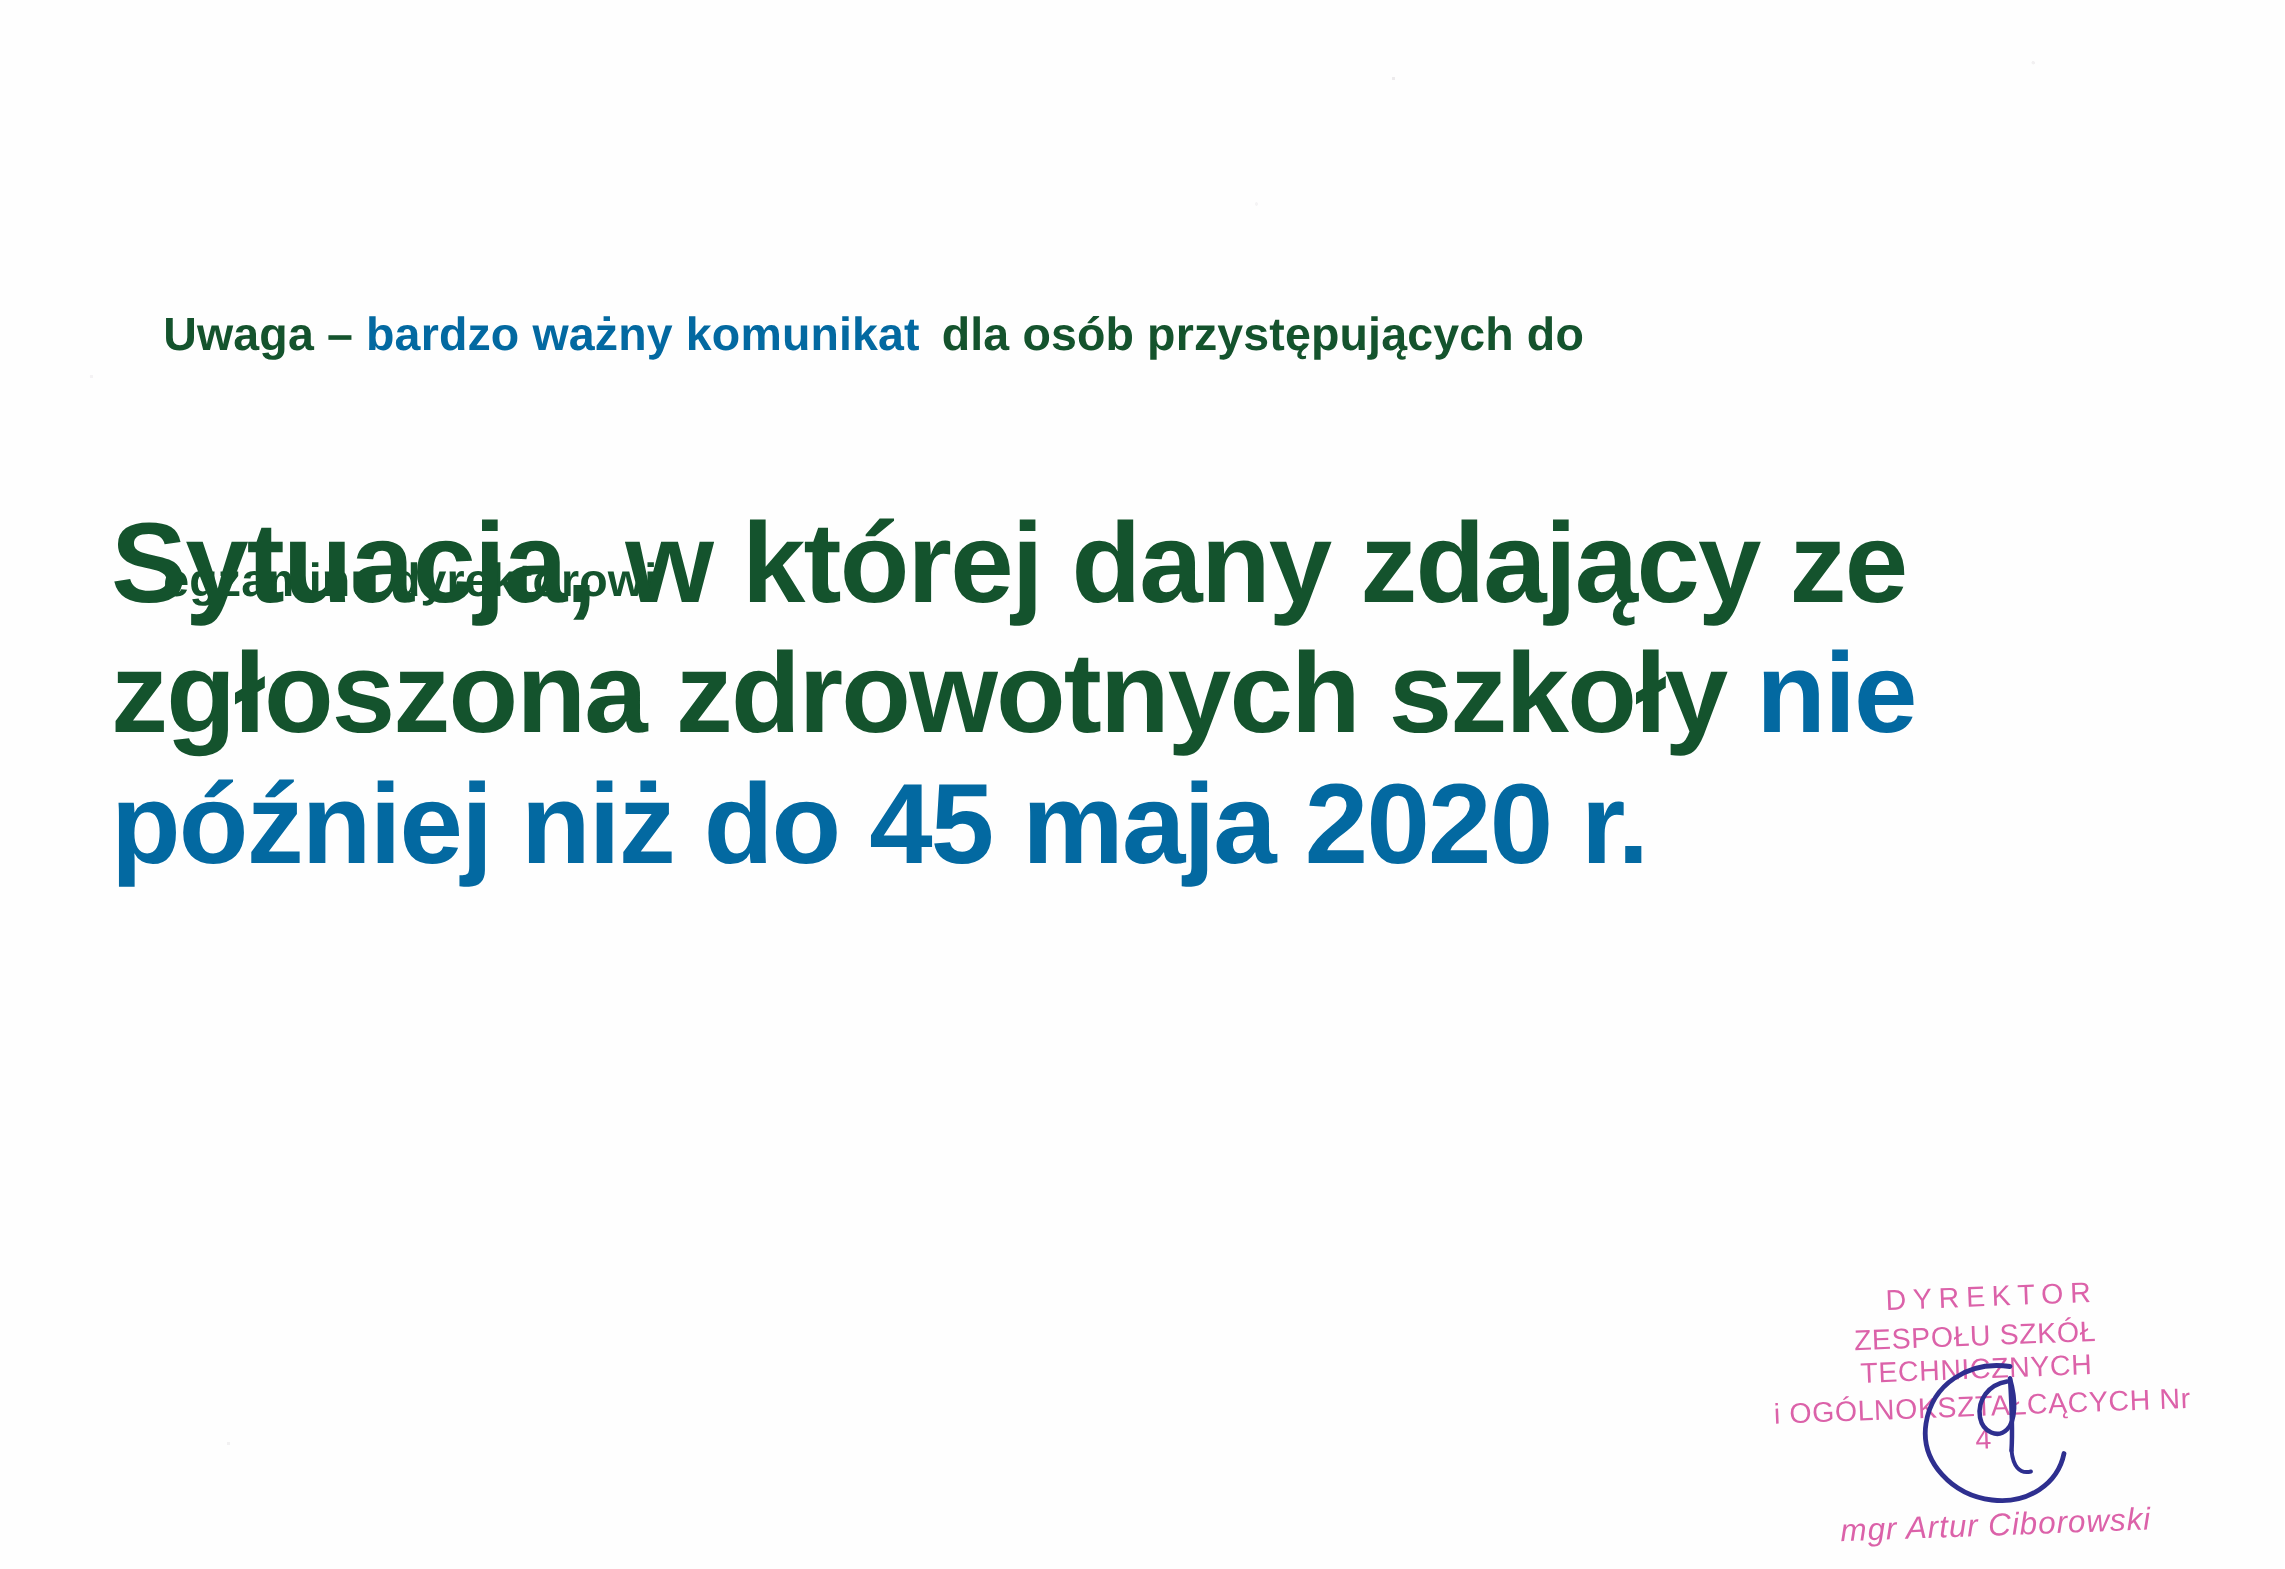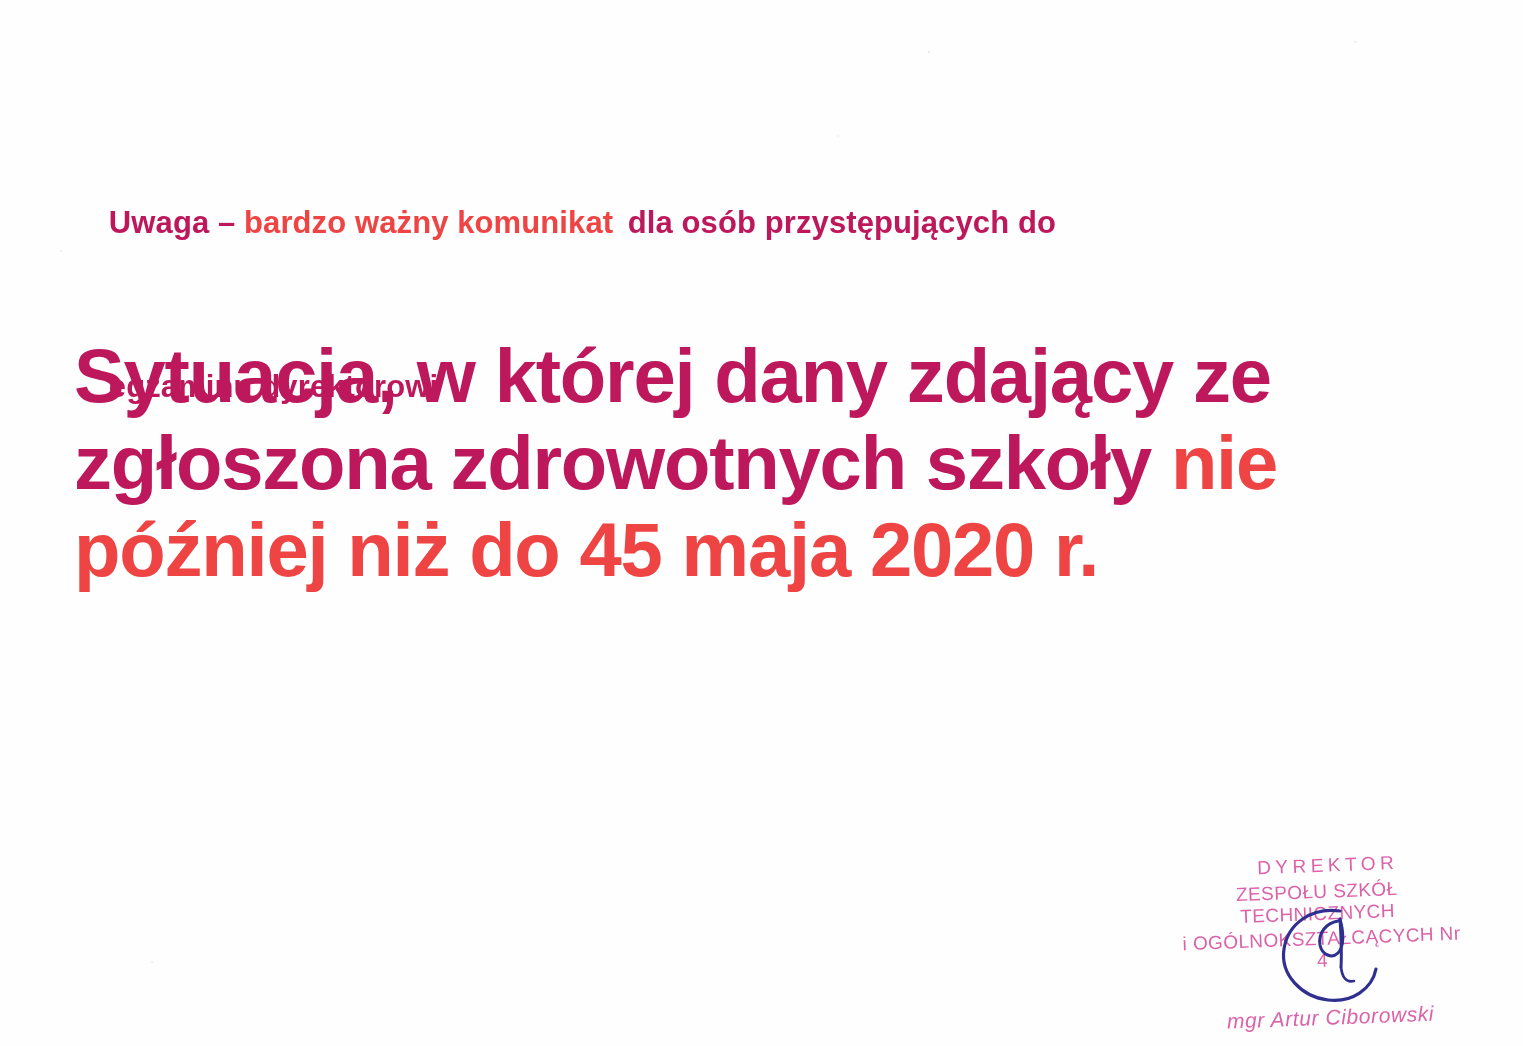--- a/index.html
+++ b/index.html
@@ -60,22 +60,22 @@
     width: 1360px;
     font-size: 76px;
     font-weight: bold;
     line-height: 87px;
     letter-spacing: -1.2px;
     color: #141414;
     margin-top: 10px;
   }
   .body-block .ln { display: block; white-space: nowrap; }
 
-  .red  { color: #ef4444; text-align: center; }
-  .blk  { color: #be185d; }
+  .red  { color: #0369a1; text-align: center; }
+  .blk  { color: #14532d; }
 
   
   .stamp-wrap {
     position: absolute;
     left: 1168px;
     top: 855px;
     width: 300px;
     height: 140px;
     transform: rotate(-2.2deg);
   }

